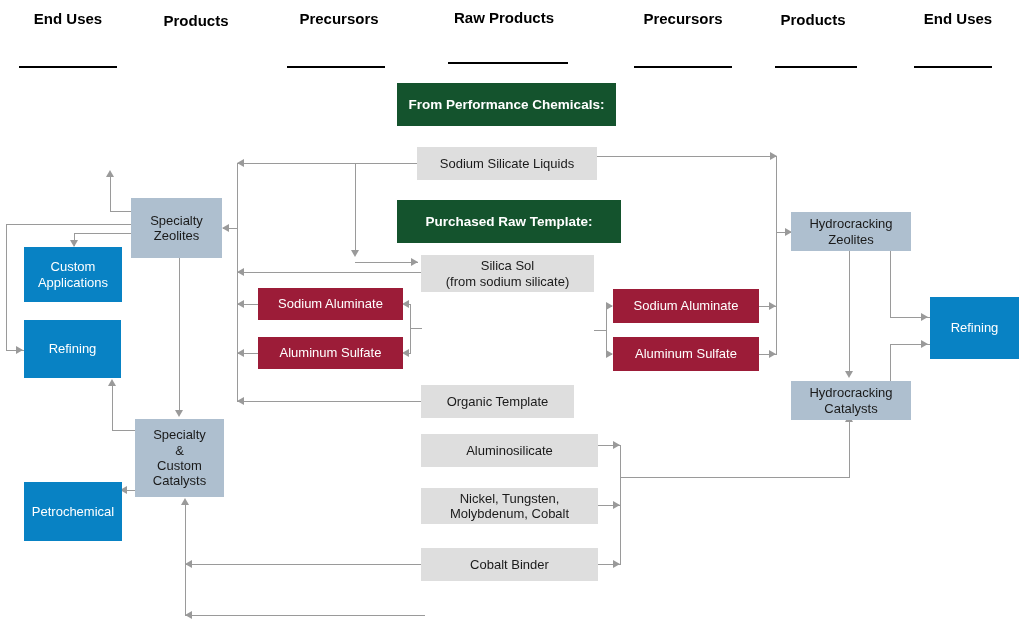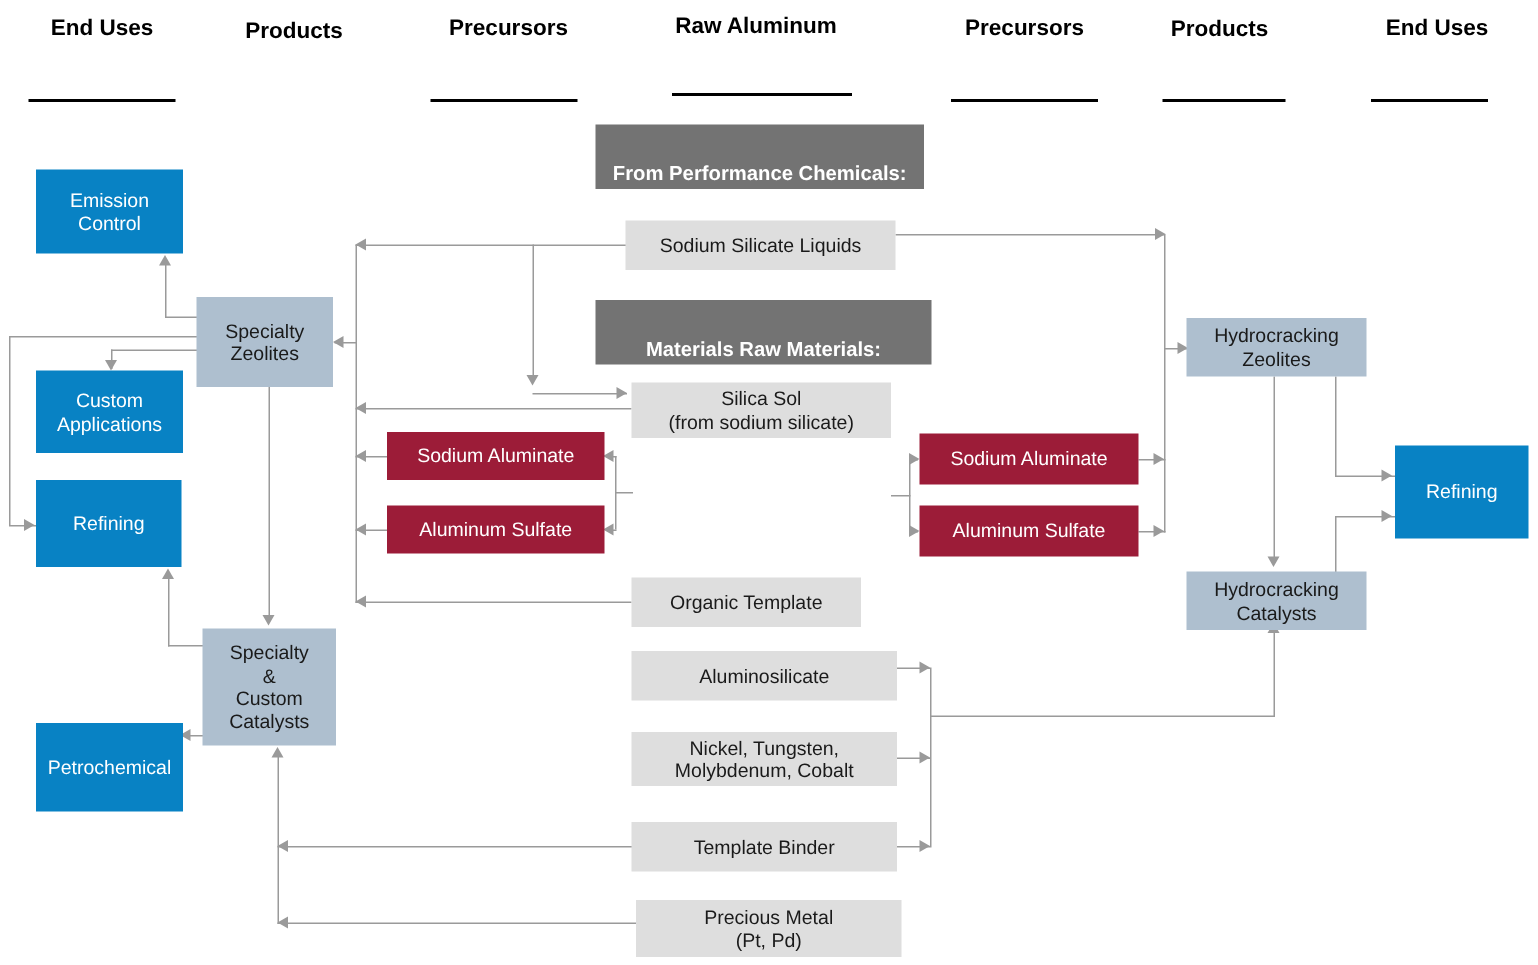--- a/index.html
+++ b/index.html
@@ -42,41 +42,41 @@
     line-height:1.18;
     font-size:13px;
     padding:2px 4px;
     z-index:5;
   }
   .node span{display:block;width:100%;}
   .n-blue{background:#0882c4;color:#ffffff;}
   .n-steel{background:#aebfcf;color:#1a1a1a;}
   .n-gray{background:#dedede;color:#1a1a1a;}
   .n-maroon{background:#9c1c38;color:#ffffff;}
-  .n-navy{background:#737373;color:#ffffff;font-weight:bold;font-size:13.5px;align-items:flex-end;}
+  .n-navy{background:#14532d;color:#ffffff;font-weight:bold;font-size:13.5px;}
   .n-navy span{text-align:center;}
   
   .ln{position:absolute;background:#9a9a9a;z-index:1;}
   .lnh{height:1px;}
   .lnv{width:1px;}
   .arw{position:absolute;width:0;height:0;z-index:2;}
   .arw-l{border-top:4px solid transparent;border-bottom:4px solid transparent;border-right:7px solid #9a9a9a;}
   .arw-r{border-top:4px solid transparent;border-bottom:4px solid transparent;border-left:7px solid #9a9a9a;}
   .arw-u{border-left:4px solid transparent;border-right:4px solid transparent;border-bottom:7px solid #9a9a9a;}
   .arw-d{border-left:4px solid transparent;border-right:4px solid transparent;border-top:7px solid #9a9a9a;}
 </style>
 </head>
 <body>
 
 <div id="canvas">
 
   <div class="col-head" style="left:68px;top:10px;">End Uses</div>
   <div class="col-head" style="left:196px;top:12px;">Products</div>
   <div class="col-head" style="left:339px;top:10px;">Precursors</div>
-  <div class="col-head" style="left:504px;top:9px;">Raw Aluminum</div>
+  <div class="col-head" style="left:504px;top:9px;">Raw Products</div>
   <div class="col-head" style="left:683px;top:10px;">Precursors</div>
   <div class="col-head" style="left:813px;top:11px;">Products</div>
   <div class="col-head" style="left:958px;top:10px;">End Uses</div>
 
   <div class="col-rule" style="left:68px;top:66px;width:98px;"></div>
   <div class="col-rule" style="left:336px;top:66px;width:98px;"></div>
   <div class="col-rule" style="left:508px;top:62px;width:120px;"></div>
   <div class="col-rule" style="left:683px;top:66px;width:98px;"></div>
   <div class="col-rule" style="left:816px;top:66px;width:82px;"></div>
   <div class="col-rule" style="left:953px;top:66px;width:78px;"></div>
@@ -186,26 +186,23 @@
   <div class="arw arw-r" style="left:921px;top:313px;"></div>
 
   <div class="ln lnv" style="left:890px;top:344px;height:38px;"></div>
   <div class="ln lnh" style="left:890px;top:344px;width:40px;"></div>
   <div class="arw arw-r" style="left:921px;top:340px;"></div>
 
   <div class="node n-navy" style="left:397px;top:83px;width:219px;height:43px;">
     <span>From Performance Chemicals:</span>
   </div>
   <div class="node n-navy" style="left:397px;top:200px;width:224px;height:43px;">
-    <span>Materials Raw Materials:</span>
-  </div>
-
-  <div class="node n-blue" style="left:24px;top:113px;width:98px;height:56px;">
-    <span>Emission<br>Control</span>
-  </div>
+    <span>Purchased Raw Template:</span>
+  </div>
+
   <div class="node n-blue" style="left:24px;top:247px;width:98px;height:55px;">
     <span>Custom<br>Applications</span>
   </div>
   <div class="node n-blue" style="left:24px;top:320px;width:97px;height:58px;">
     <span>Refining</span>
   </div>
   <div class="node n-blue" style="left:24px;top:482px;width:98px;height:59px;">
     <span>Petrochemical</span>
   </div>
 
@@ -232,24 +229,21 @@
   <div class="node n-gray" style="left:421px;top:385px;width:153px;height:33px;">
     <span>Organic Template</span>
   </div>
   <div class="node n-gray" style="left:421px;top:434px;width:177px;height:33px;">
     <span>Aluminosilicate</span>
   </div>
   <div class="node n-gray" style="left:421px;top:488px;width:177px;height:36px;">
     <span>Nickel, Tungsten,<br>Molybdenum, Cobalt</span>
   </div>
   <div class="node n-gray" style="left:421px;top:548px;width:177px;height:33px;">
-    <span>Template  Binder</span>
-  </div>
-  <div class="node n-gray" style="left:424px;top:600px;width:177px;height:38px;">
-    <span>Precious Metal<br>(Pt, Pd)</span>
+    <span>Cobalt  Binder</span>
   </div>
 
   <div class="node n-maroon" style="left:613px;top:289px;width:146px;height:34px;">
     <span>Sodium Aluminate</span>
   </div>
   <div class="node n-maroon" style="left:613px;top:337px;width:146px;height:34px;">
     <span>Aluminum Sulfate</span>
   </div>
 
   <div class="node n-steel" style="left:791px;top:212px;width:120px;height:39px;">

